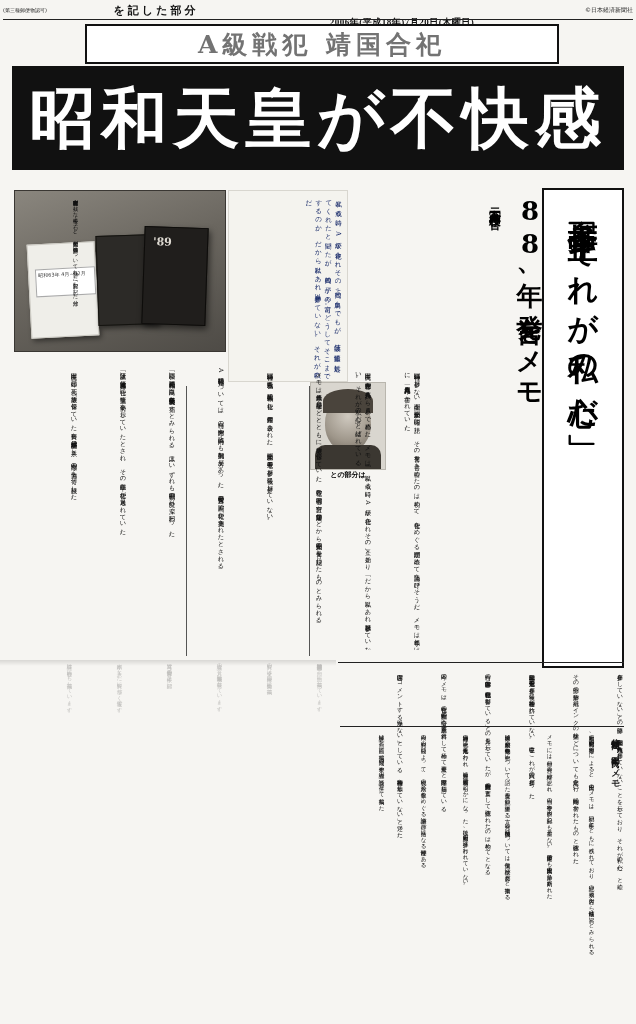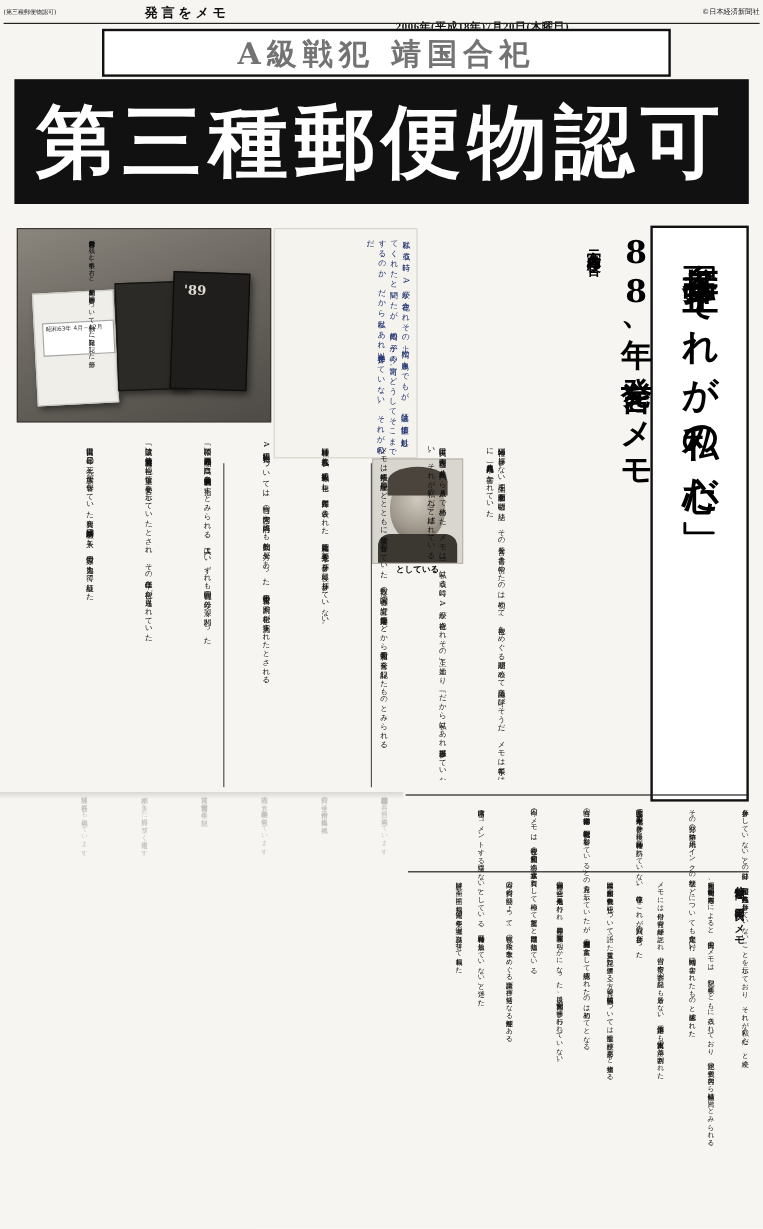--- a/index.html
+++ b/index.html
@@ -219,32 +219,32 @@
     border-left:1px solid #555;border-right:1px solid #555;
   }
 </style>
 </head>
 <body>
 
 <div class="page">
 
   <div class="masthead">
     <div class="mh-left">(第三種郵便物認可)</div>
-    <div class="mh-title">発言をメモ</div>
+    <div class="mh-title">を記した部分</div>
     <div class="mh-date">2006年(平成18年)7月20日(木曜日)</div>
     <div class="mh-right">©日本経済新聞社</div>
   </div>
   <div class="rule" style="top:19px"></div>
 
   <div class="kicker">
     <span>A級戦犯 靖国合祀</span>
   </div>
 
   <div class="headline">
-    <span>第三種郵便物認可</span>
+    <span>昭和天皇が不快感</span>
   </div>
 
   <div class="photo">
     <div class="bg"></div>
     <div class="bk-white">
       <div class="lbl">昭和63年
 4月～12月</div>
     </div>
     <div class="bk-dark1"></div>
     <div class="bk-dark2">
@@ -263,21 +263,21 @@
   <div class="vsub">
     <div class="big">88年、発言をメモ</div>
     <div class="small">元宮内庁長官</div>
   </div>
 
   <div class="portrait">
     <div class="face"></div>
     <div class="hair"></div>
     <div class="body"></div>
   </div>
-  <div class="portrait-cap">としている</div>
+  <div class="portrait-cap">との部分は</div>
 
   <div class="lead-box"></div>
   <div class="body-cols">
     <div class="col">靖国神社に参拝しない理由を昭和天皇が明確に語り、その発言を書き留めたのは初めて。合祀をめぐる問題が改めて議論を呼びそうだ。メモは手帳とは別に、一九八八年四月二十八日に書かれていた。</div>
     <div class="col">富田氏は宮内庁長官を一九八八年六月から八月まで務めた。メモは「一、私は或る時に、A級が合祀されその上」と始まり、「だから私はあれ以来参拝していない。それが私の心だ」と結ばれている。</div>
     <div class="col">メモは手帳八冊、日記二十冊などとともに遺族が保管していた。複数の関係者の証言や筆跡鑑定などから昭和天皇の発言を記録したものとみられる。</div>
     <div class="col">靖国神社は一九七八年秋にA級戦犯十四人を合祀し、翌年四月に公表された。昭和天皇は七五年十一月の参拝を最後に参拝していない。</div>
     <div class="col">A級戦犯合祀については、当時の宮内庁や政府内にも批判的な見方があった。松平永芳宮司の判断で合祀が実施されたとされる。</div>
     <div class="col">「松岡」は松岡洋右元外相、「白鳥」は白鳥敏夫元駐伊大使を指すとみられる。二人はいずれも開戦前の外交に深く関わった。</div>
     <div class="col">「筑波」は筑波藤麿元宮司。合祀に慎重な姿勢を示していたとされ、その在任中は合祀が見送られていた。</div>

